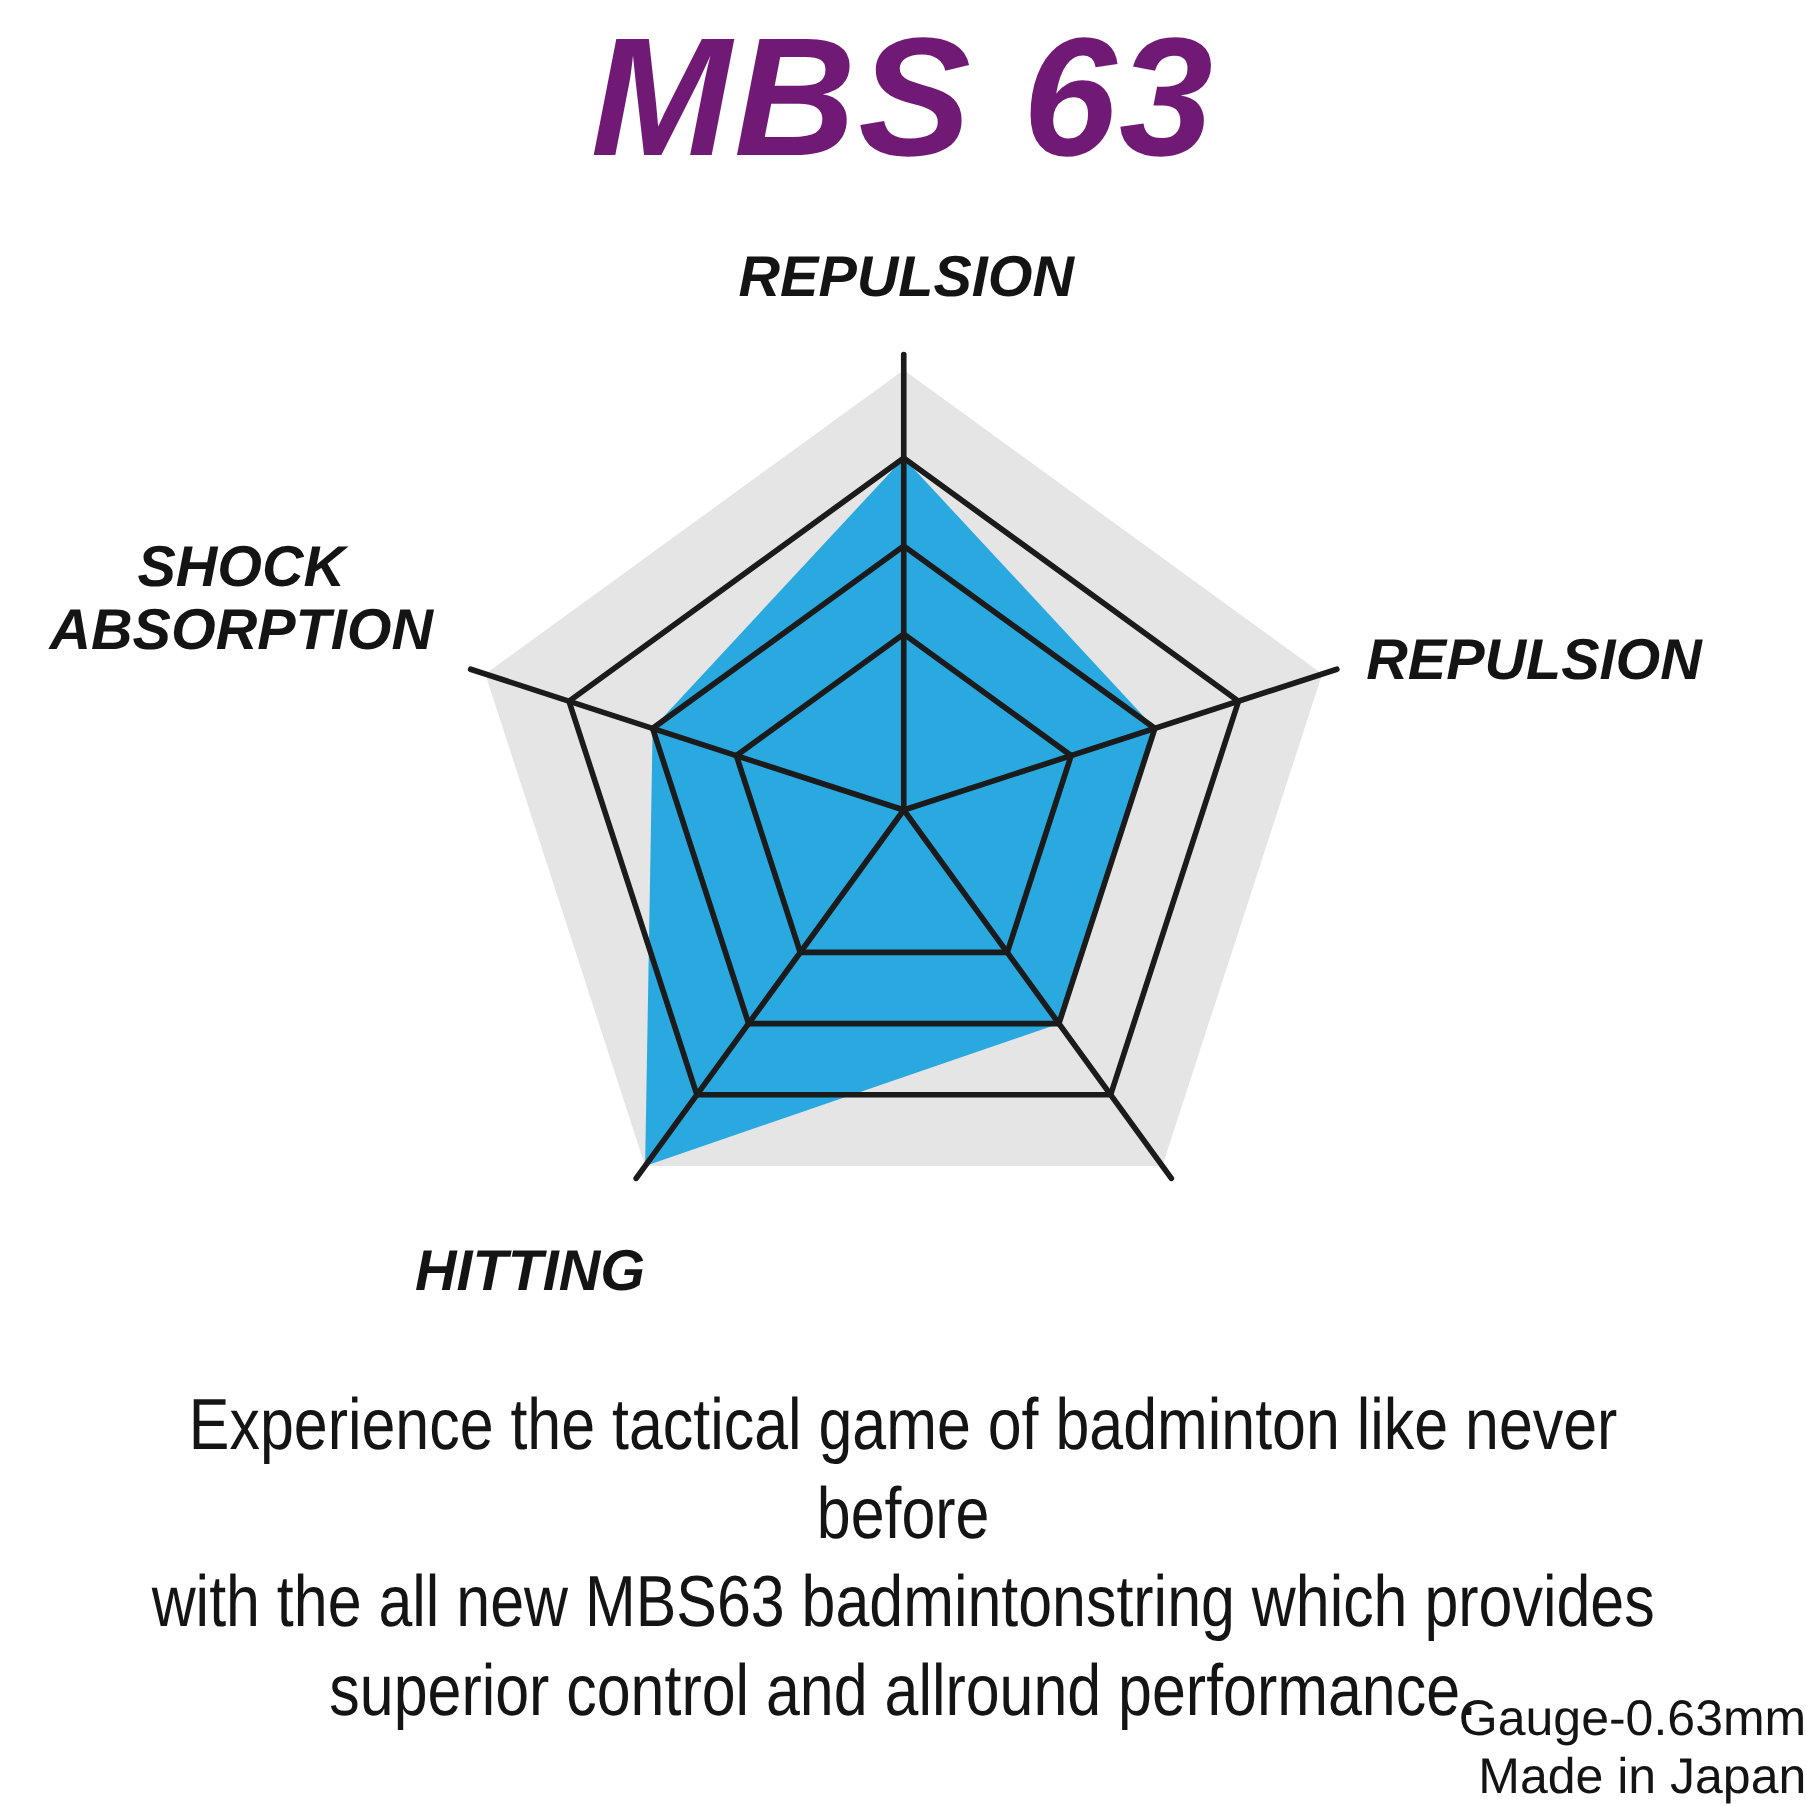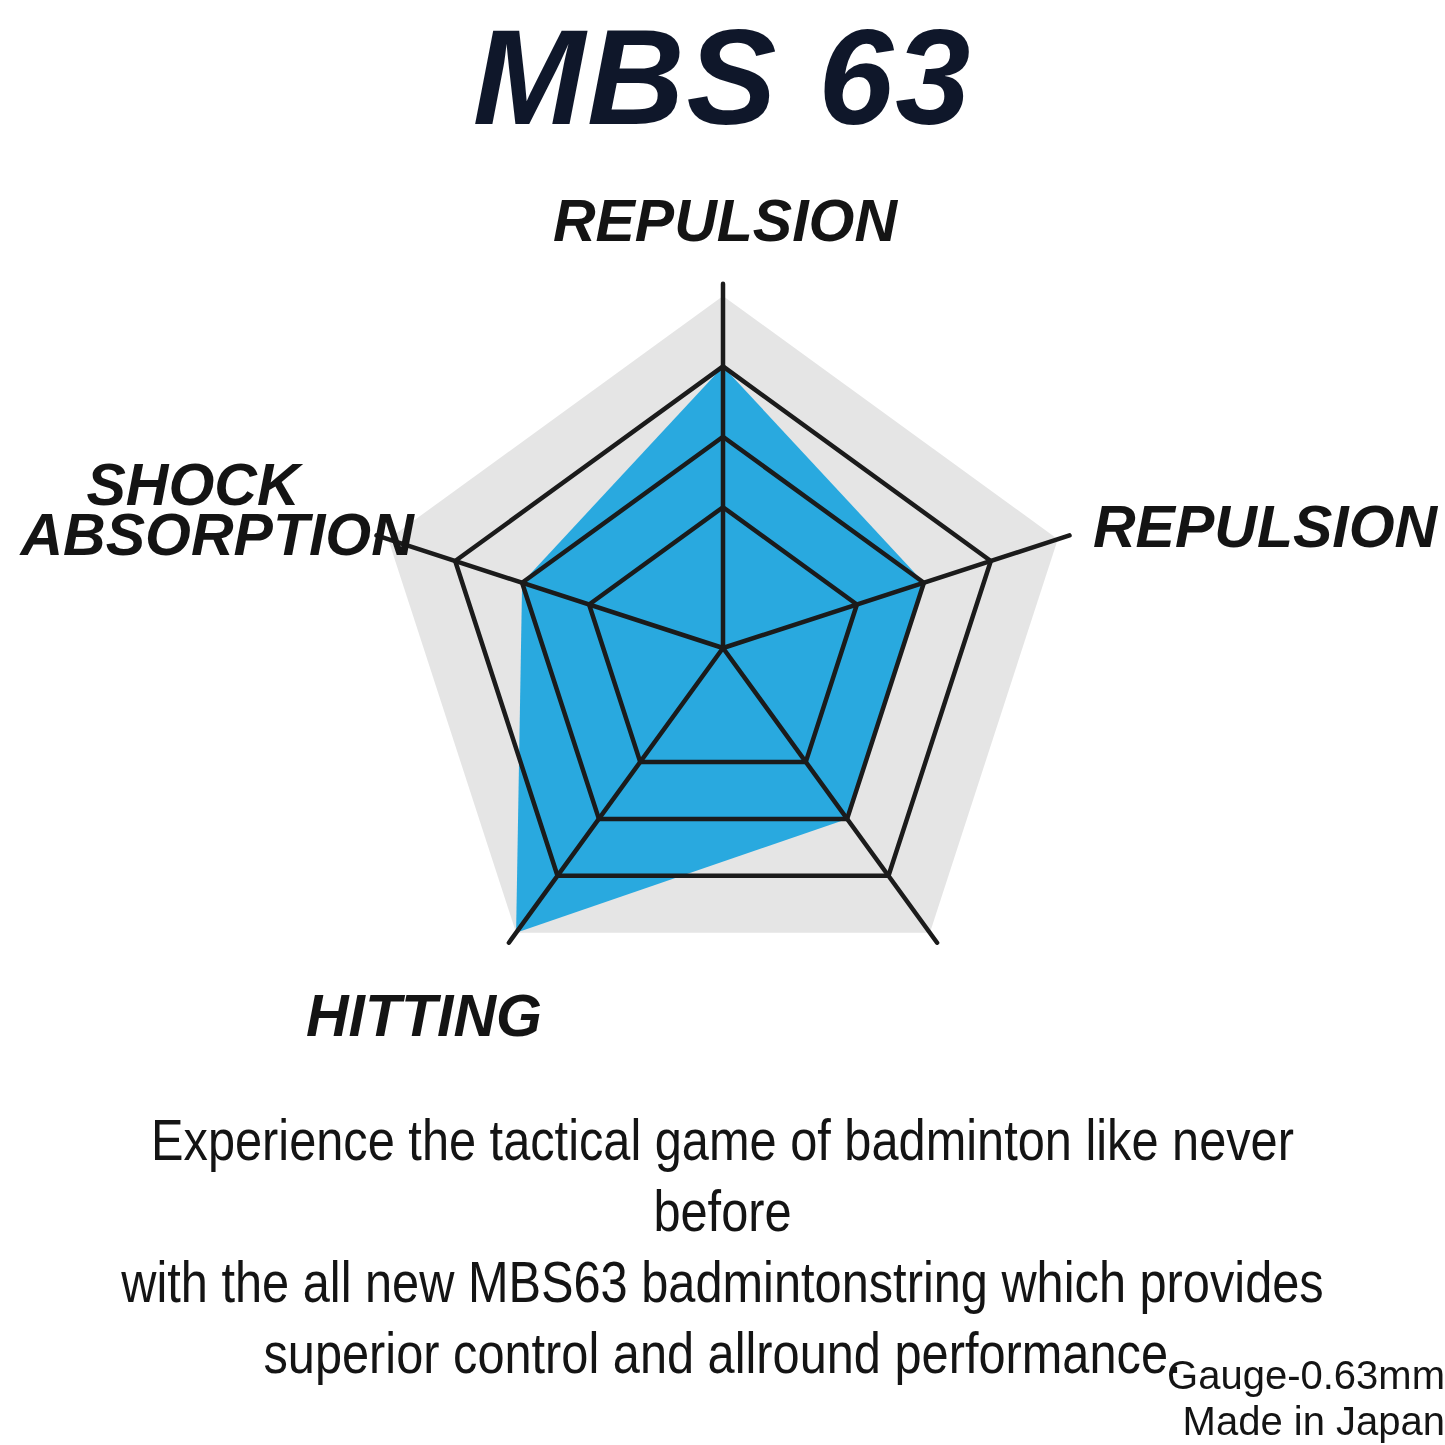--- a/index.html
+++ b/index.html
@@ -28,31 +28,31 @@
   svg.radar {
     position: absolute;
     left: 0; top: 0;
     width: 1445px; height: 1445px;
   }
 
   .axis-label {
     position: absolute;
     font-weight: bold;
     font-style: italic;
-    font-size: 59px;
+    font-size: 46px;
     line-height: 50px;
     color: #141414;
     text-align: center;
     white-space: nowrap;
   }
   .lbl-repulsion { left: 725px; top: 196px; transform: translateX(-50%); }
   .lbl-durability { left: 1093px; top: 502px; text-align: left; }
   .lbl-hitting   { left: 1064px; top: 999px; transform: translateX(-50%); }
   .lbl-control   { left: 424px;  top: 991px; transform: translateX(-50%); }
-  .lbl-shock     { left: 193px;  top: 460px; transform: translateX(-50%);
+  .lbl-shock     { left: 193px;  top: 428px; transform: translateX(-50%);
                    width: 345px; white-space: normal; }
 
   .desc {
     position: absolute;
     left: 0; right: 0; top: 1104px;
     text-align: center;
     font-size: 58px;
     line-height: 71px;
     color: #141414;
     transform: scaleX(0.84);
@@ -66,21 +66,21 @@
     font-size: 40px;
     line-height: 46px;
     color: #141414;
   }
 </style>
 </head>
 <body>
 
 <div class="canvas">
 
-  <h1 class="title" style="color: #0f172a;">MBS 63</h1>
+  <h1 class="title" style="color: #701a75;">MBS 63</h1>
 
   <svg class="radar" viewBox="0 0 1445 1445" xmlns="http://www.w3.org/2000/svg">
     <polygon id="maxArea" points="723.0,296.0 1057.8,539.2 929.9,932.8 516.1,932.8 388.2,539.2" fill="#e5e5e5"></polygon>
     <polygon id="valueArea" points="723.0,366.4 923.9,582.7 847.1,818.9 516.1,932.8 522.1,582.7" fill="#29a9df"></polygon>
     <g id="rings">
         <polygon points="723.0,507.2 856.9,604.5 805.8,761.9 640.2,761.9 589.1,604.5" fill="none" stroke="#1b1b1b" stroke-width="4.5" stroke-linejoin="round"></polygon>
         <polygon points="723.0,436.8 923.9,582.7 847.1,818.9 598.9,818.9 522.1,582.7" fill="none" stroke="#1b1b1b" stroke-width="4.5" stroke-linejoin="round"></polygon>
         <polygon points="723.0,366.4 990.8,561.0 888.5,875.8 557.5,875.8 455.2,561.0" fill="none" stroke="#1b1b1b" stroke-width="4.5" stroke-linejoin="round"></polygon>
       </g>
     <g id="spokes">

